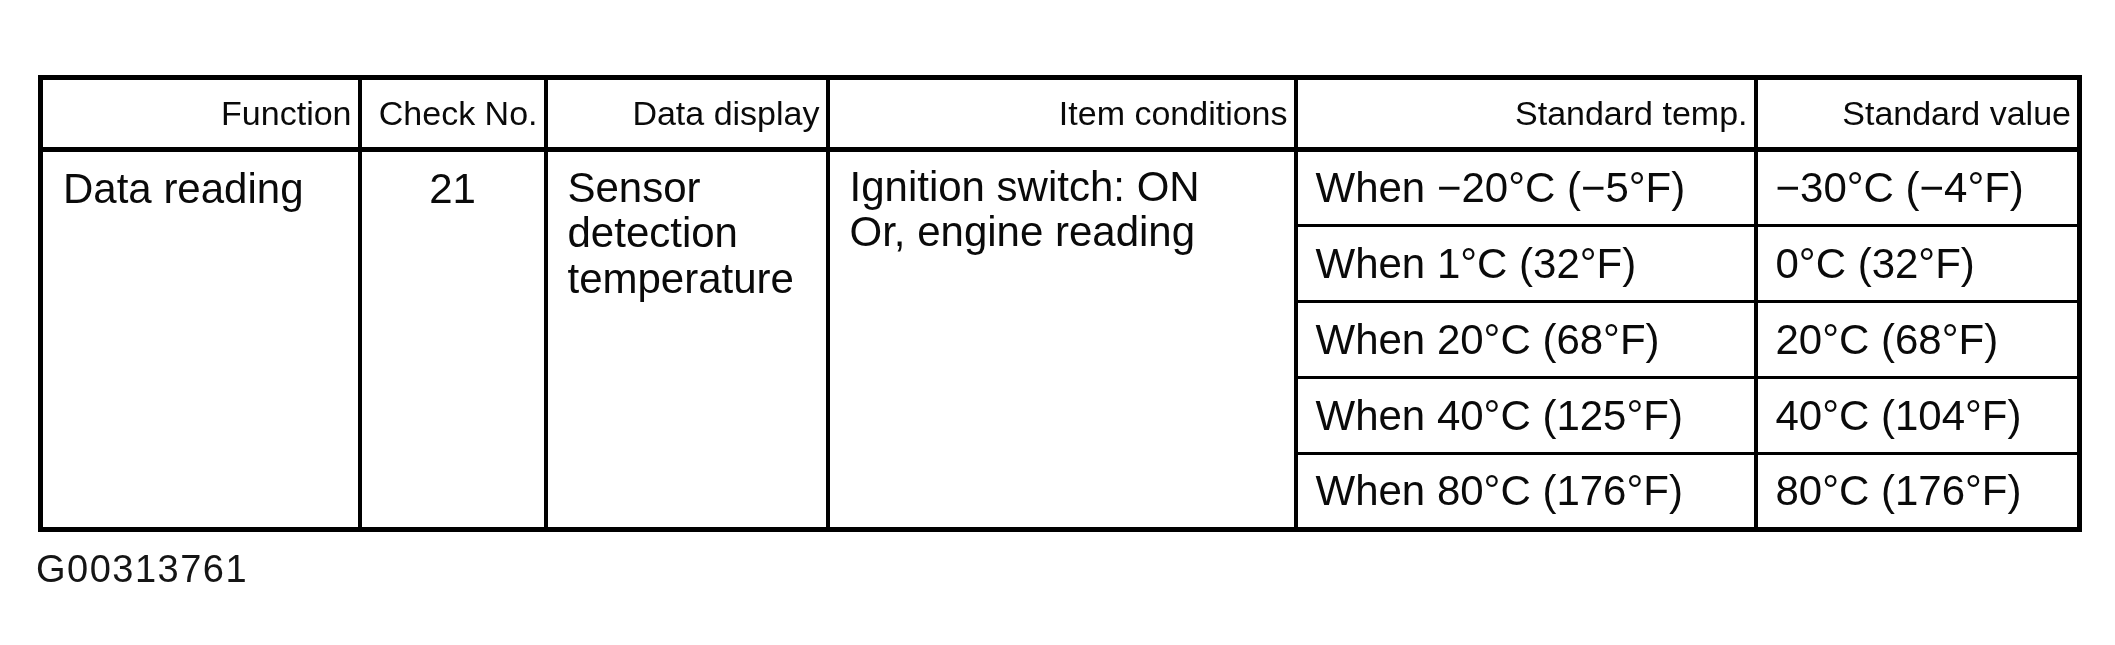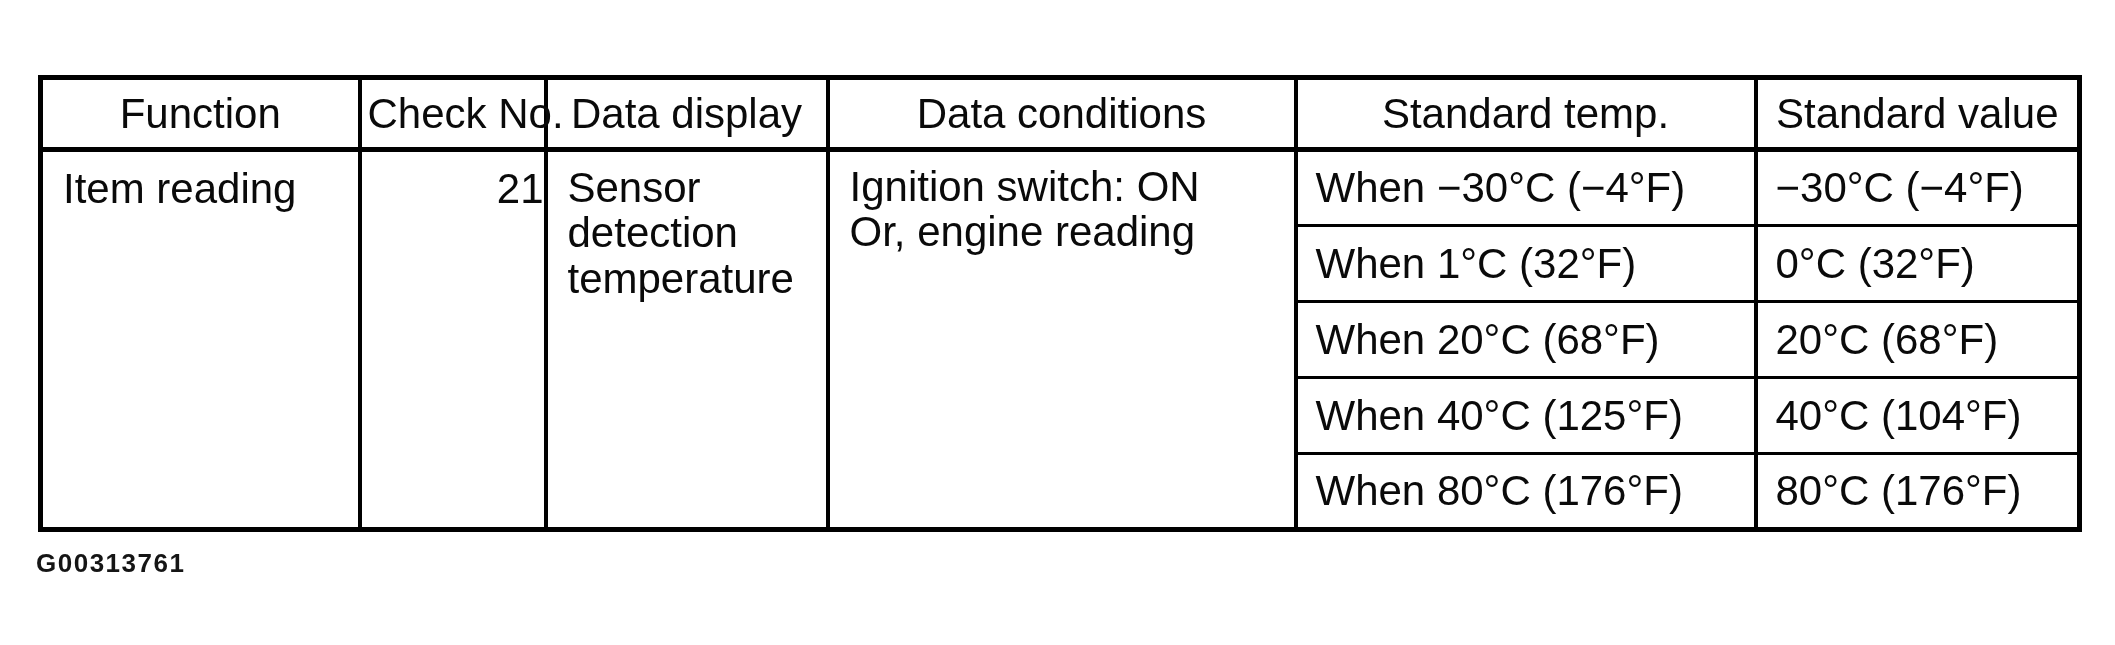--- a/index.html
+++ b/index.html
@@ -33,67 +33,66 @@
   col.c-item     { width: 186px; }
   col.c-display  { width: 282px; }
   col.c-check    { width: 468px; }
   col.c-coolant  { width: 460px; }
   col.c-standard { width: 324px; }
 
   tr.header-row { height: 72px; }
   tr.body-row   { height: 76px; }
 
   th {
-    font-size: 42px;
+    font-size: 34px;
     font-weight: normal;
-    text-align: center;
+    text-align: right;
     vertical-align: middle;
     border-bottom: 5px solid #000;
     border-right: 4px solid #000;
     padding: 0 6px;
     white-space: nowrap;
   }
   th:last-child { border-right: none; }
 
   td {
     font-size: 42px;
     border-right: 4px solid #000;
     padding: 0;
   }
   td.last-col { border-right: none; }
 
   td.cell-top {
     vertical-align: top;
     padding-top: 13px;
   }
   td.cell-left  { padding-left: 20px; padding-right: 10px; }
-  td.cell-center { text-align: right; }
+  td.cell-center { text-align: center; }
 
   td.cell-wrap { line-height: 1.08; }
 
   .check-line { line-height: 1.07; }
 
   td.sub-cell {
     vertical-align: middle;
     padding-left: 18px;
     padding-right: 8px;
     white-space: nowrap;
   }
   tr.body-row + tr.body-row td.sub-cell {
     border-top: 3px solid #000;
   }
 
   .figure-code {
     position: absolute;
     left: 36px;
     top: 548px;
-    font-size: 26px;
+    font-size: 38px;
     letter-spacing: 1.5px;
     color: #151515;
-    font-weight: bold;
   }
 </style>
 </head>
 <body>
 
 <div class="table-wrap">
   <table class="spec-table">
     <colgroup>
       <col class="c-function">
       <col class="c-item">
@@ -101,34 +100,34 @@
       <col class="c-check">
       <col class="c-coolant">
       <col class="c-standard">
     </colgroup>
 
     <tbody>
         <tr class="header-row">
       <th>Function</th>
       <th>Check No.</th>
       <th>Data display</th>
-      <th>Data conditions</th>
+      <th>Item conditions</th>
       <th>Standard temp.</th>
       <th>Standard value</th>
     </tr>
 
     <tr class="body-row">
-      <td rowspan="5" class="cell-top cell-left">Item reading</td>
+      <td rowspan="5" class="cell-top cell-left">Data reading</td>
       <td rowspan="5" class="cell-top cell-center">21</td>
       <td rowspan="5" class="cell-top cell-left cell-wrap">Sensor detection temperature</td>
       <td rowspan="5" class="cell-top cell-left">
         <div class="check-line">Ignition switch: ON</div>
         <div class="check-line">Or, engine reading</div>
       </td>
-      <td class="sub-cell">When −30°C (−4°F)</td>
+      <td class="sub-cell">When −20°C (−5°F)</td>
       <td class="sub-cell last-col">−30°C (−4°F)</td>
     </tr>
 
     <tr class="body-row">
       <td class="sub-cell">When 1°C (32°F)</td>
       <td class="sub-cell last-col">0°C (32°F)</td>
     </tr>
 
     <tr class="body-row">
       <td class="sub-cell">When 20°C (68°F)</td>

